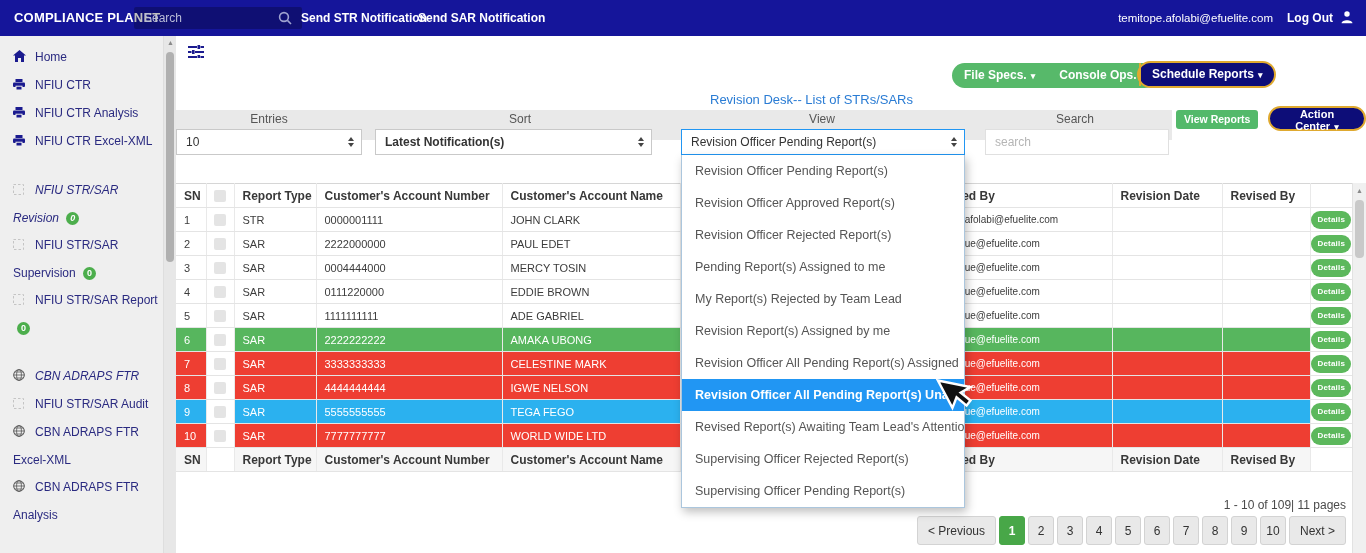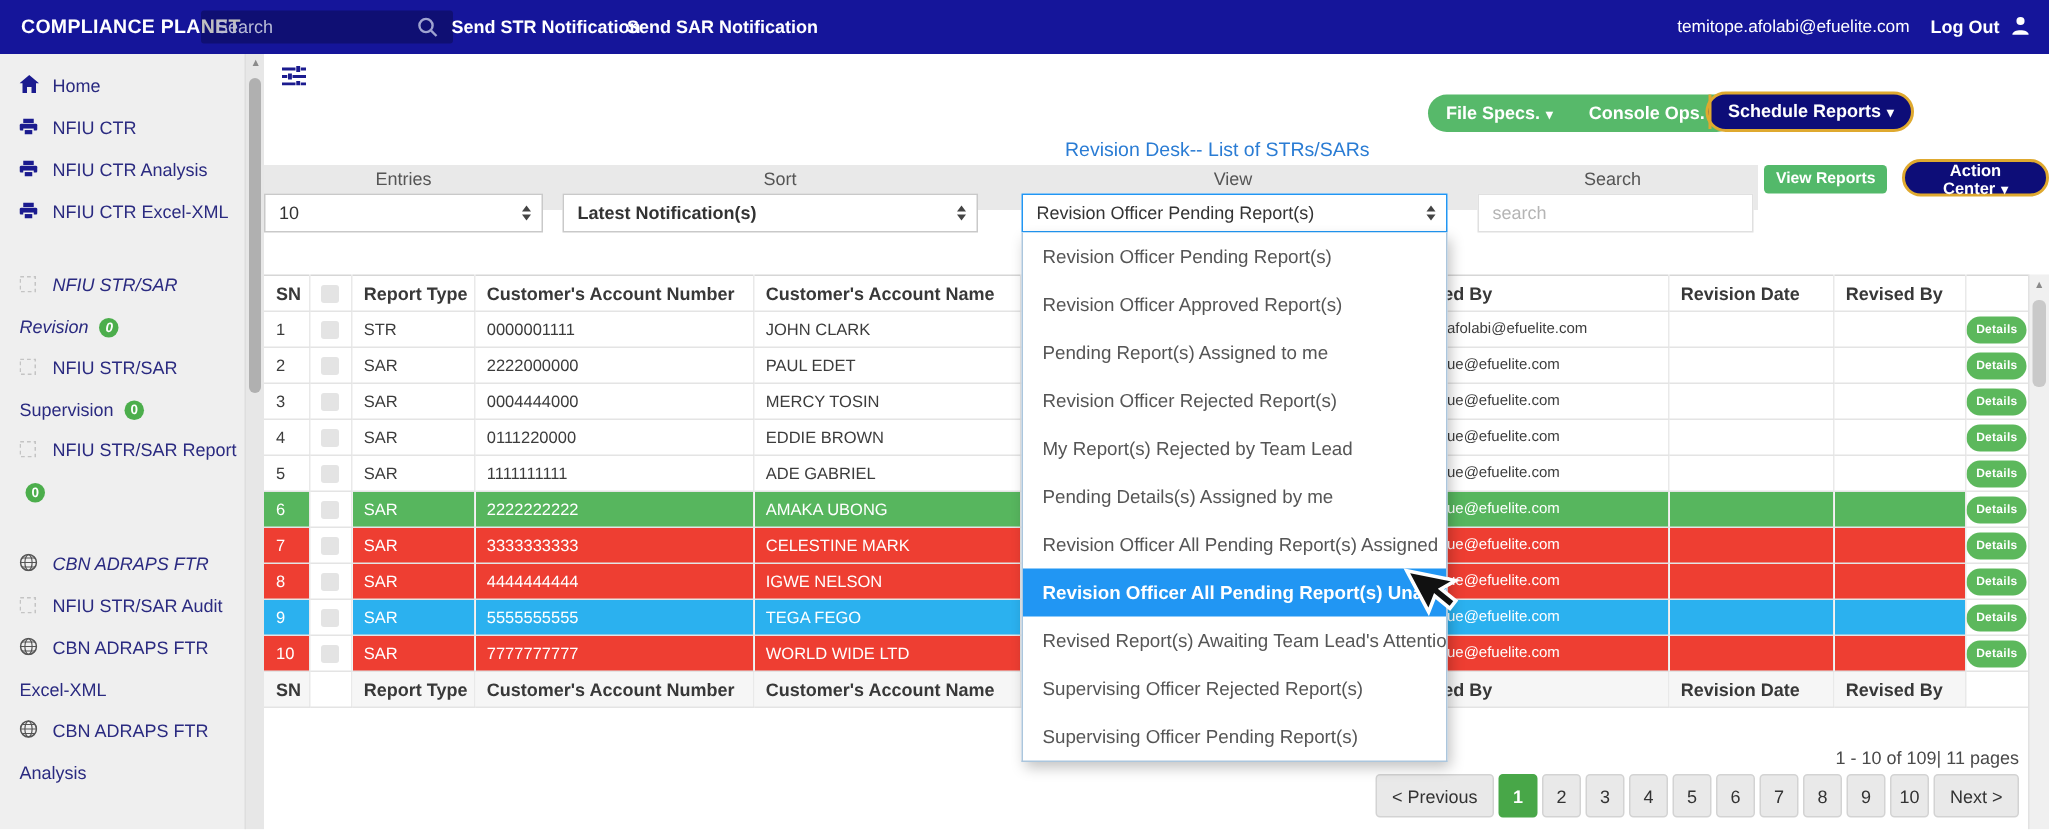--- a/index.html
+++ b/index.html
@@ -415,24 +415,24 @@
       <td>Revision Date</td>
       <td>Revised By</td>
       <td class="detcell"></td>
     </tr>
   </tbody>
     </table>
 
   <div class="ddpanel" id="ddpanel">
       <div class="opt">Revision Officer Pending Report(s)</div>
       <div class="opt">Revision Officer Approved Report(s)</div>
+      <div class="opt">Revision Officer Rejected Report(s)</div>
       <div class="opt">Pending Report(s) Assigned to me</div>
-      <div class="opt">Revision Officer Rejected Report(s)</div>
       <div class="opt">My Report(s) Rejected by Team Lead</div>
-      <div class="opt">Pending Details(s) Assigned by me</div>
+      <div class="opt">Revision Report(s) Assigned by me</div>
       <div class="opt">Revision Officer All Pending Report(s) Assigned</div>
       <div class="opt sel">Revision Officer All Pending Report(s) Unassigned</div>
       <div class="opt">Revised Report(s) Awaiting Team Lead's Attention</div>
       <div class="opt">Supervising Officer Rejected Report(s)</div>
       <div class="opt">Supervising Officer Pending Report(s)</div>
     </div>
 
   <span class="cursor">
     <svg width="42" height="44" viewBox="0 0 21 22" style="transform:rotate(-28deg);transform-origin:3px 3px">
       <path d="M2 1.5 L2 17 L6.3 13.3 L8.8 19.3 L11.7 18 L9.2 12.2 L14.8 12 Z" fill="#111" stroke="#fff" stroke-width="1.2"></path>

